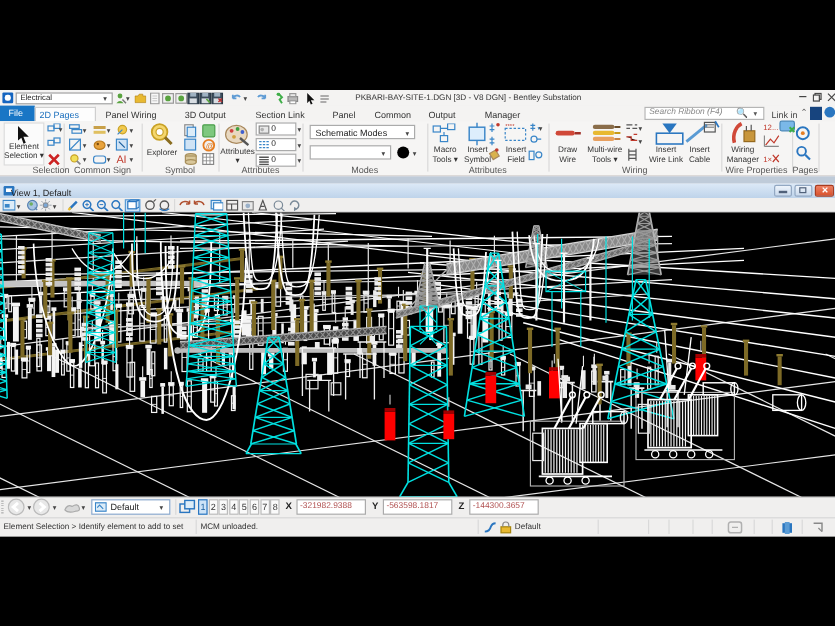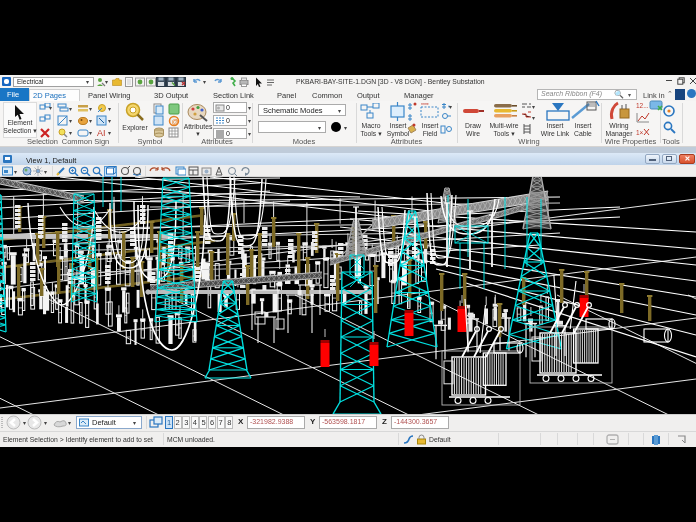--- a/index.html
+++ b/index.html
@@ -114,21 +114,21 @@
 <div class="sep" style="left:660px;top:103px;height:40px"></div>
 <div class="sep" style="left:682px;top:103px;height:40px"></div>
 <div class="grplabel" style="left:16px;width:53px">Selection</div>
 <div class="grplabel" style="left:53px;width:65px">Common Sign</div>
 <div class="grplabel" style="left:118px;width:64px">Symbol</div>
 <div class="grplabel" style="left:182px;width:70px">Attributes</div>
 <div class="grplabel" style="left:252px;width:104px">Modes</div>
 <div class="grplabel" style="left:356px;width:101px">Attributes</div>
 <div class="grplabel" style="left:457px;width:144px">Wiring</div>
 <div class="grplabel" style="left:601px;width:59px">Wire Properties</div>
-<div class="grplabel" style="left:660px;width:22px">Tools</div>
+<div class="grplabel" style="left:660px;width:22px">Pages</div>
 <div class="abs" style="left:3px;top:102px;width:34px;height:36px;border:1px solid #dcdcdc;background:#fbfbfb"></div>
 <svg class="abs" style="left:12px;top:104px" width="16" height="16">
     <path d="M3,1 L12,10 L7.5,10 L9.5,15 L7.6,15.8 L5.8,10.8 L3,13 Z" fill="#111"></path>
   </svg>
 <div class="abs" style="left:3px;top:119px;width:34px;font-size:6.8px;color:#333;text-align:center;line-height:7.5px">Element<br>Selection ▾</div>
 <svg class="abs" style="left:39px;top:103px" width="14" height="36">
     <rect x="1" y="2" width="5" height="4" fill="none" stroke="#3a86c8"></rect>
     <rect x="6" y="0" width="5" height="4" fill="none" stroke="#3a86c8"></rect>
     <rect x="1" y="14" width="5" height="4" fill="none" stroke="#3a86c8"></rect>
     <rect x="6" y="12" width="5" height="4" fill="none" stroke="#3a86c8"></rect>
@@ -332,21 +332,21 @@
     <circle cx="6" cy="6" r="1.6" fill="#e67e22"></circle>
   </svg>
 <svg class="abs" style="left:663px;top:121px" width="13" height="13">
     <circle cx="5" cy="5" r="3.6" fill="none" stroke="#2a76c0" stroke-width="1.6"></circle>
     <path d="M8,8 L12,12" stroke="#2a76c0" stroke-width="1.8"></path>
   </svg>
 <div class="abs" style="left:0;top:147px;width:696px;height:6px;background:#bfcbd9"></div>
 <div class="abs" style="left:0;top:153px;width:696px;height:12px;background:linear-gradient(#dce9f7,#bed3ea)"></div>
 <div class="abs" style="left:3px;top:155px;width:9px;height:8px;background:#2a76c0;border-radius:1px"></div>
 <div class="abs" style="left:5px;top:156.5px;width:5px;height:3px;background:#fff"></div>
-<div class="abs" style="left:26px;top:155.5px;font-size:7.5px;color:#222">View 1, Default</div>
+<div class="abs" style="left:9px;top:155.5px;font-size:7.5px;color:#222">View 1, Default</div>
 <div class="abs" style="left:645px;top:154px;width:15px;height:9.5px;background:linear-gradient(#eef4fb,#c9d9ec);border:1px solid #93a8c2;border-radius:2px"></div>
 <div class="abs" style="left:649px;top:158.5px;width:7px;height:2px;background:#50617a"></div>
 <div class="abs" style="left:662px;top:154px;width:15px;height:9.5px;background:linear-gradient(#eef4fb,#c9d9ec);border:1px solid #93a8c2;border-radius:2px"></div>
 <div class="abs" style="left:666px;top:156px;width:6px;height:4.5px;border:1px solid #50617a"></div>
 <div class="abs" style="left:679px;top:154px;width:16px;height:9.5px;background:linear-gradient(#ed8063,#d9512c);border:1px solid #a83c20;border-radius:2px"></div>
 <div class="abs" style="left:684.5px;top:154.5px;font-size:7px;color:#fff;font-weight:bold">✕</div>
 <div class="abs" style="left:0;top:165px;width:696px;height:12px;background:#f0efee;border-bottom:1px solid #d8d8d8"></div>
 <svg class="abs" style="left:2px;top:166px" width="11" height="10">
     <rect x="0.5" y="1" width="10" height="8" fill="#dcecf8" stroke="#3a86c8"></rect>
     <rect x="2" y="4" width="4" height="3" fill="#3a86c8"></rect>

